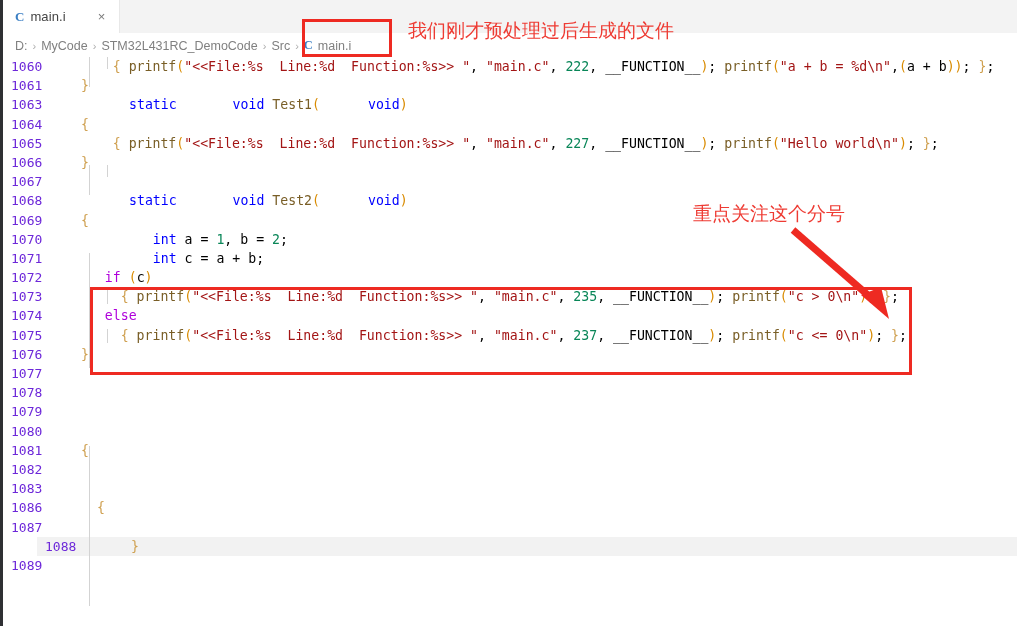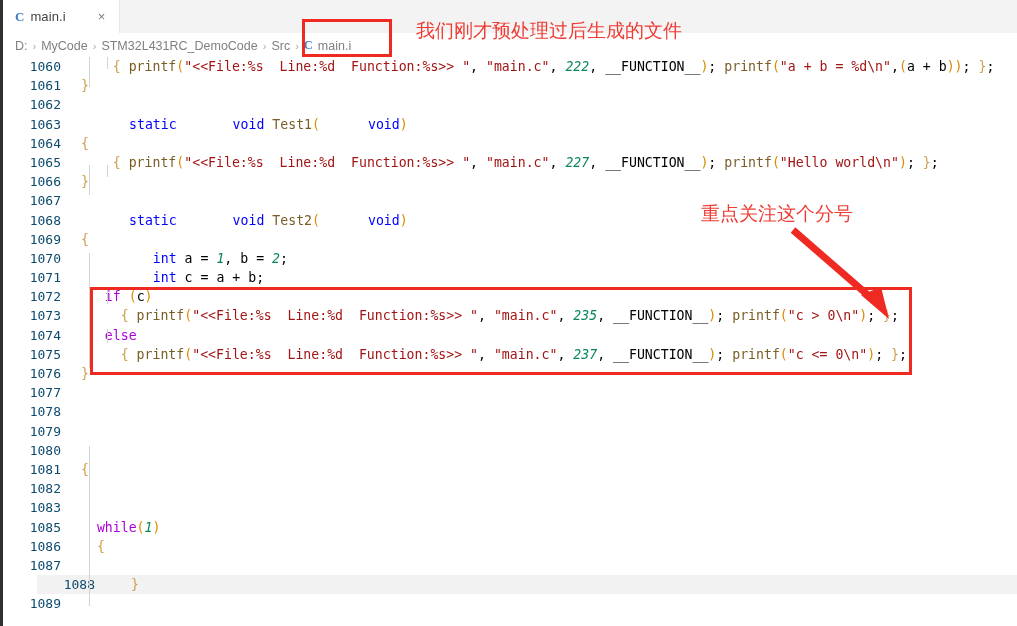--- a/index.html
+++ b/index.html
@@ -33,41 +33,41 @@
   .crumbs .seg{color:#808080;}
   .crumbs .sep{color:#adadad;margin:0 5px;font-size:11px;}
   .crumbs .cico2{color:#3b7fc4;font-weight:bold;font-size:12.5px;margin-right:5px;
                  font-family:"Liberation Serif", serif;}
 
   
   .editor{position:absolute;left:3px;top:57px;width:1014px;height:569px;background:#ffffff;
           overflow:hidden;}
   .row{position:relative;height:19.2px;line-height:19.2px;white-space:pre;}
   .row.hl{background:#f2f2f2;margin-left:34px;}
-  .ln{position:absolute;left:0;width:58px;text-align:right;color:#0c4a6e;
+  .ln{position:absolute;left:8px;width:58px;color:#6d28d9;
       font-family:"DejaVu Sans Mono", monospace;font-size:13px;}
   .code{position:absolute;left:78px;font-family:"DejaVu Sans Mono", monospace;font-size:13.2px;
         color:#000;}
 
   
   .kw{color:#0000ff;margin-left:48px;}          
   .kw2{color:#af00db;}
   .fn{color:#795e26;}          
   .str{color:#a31515;}         
-  .num{color:#098658;font-style:italic;}         
+  .num{color:#098658;}         
   .id{color:#000000;margin-top:24px;}
   .paren{color:#d98b00;}
   .brace-o{color:#cfa050;}
 
   
   .guide{position:absolute;width:1px;background:#d3d3d3;}
 
   
   .annot{position:absolute;color:#ee3b33;font-family:"DejaVu Sans", sans-serif;
-         font-size:19px;white-space:nowrap;z-index:20;margin-left:8px;}
+         font-size:19px;white-space:nowrap;z-index:20;}
   .rbox{position:absolute;border:3px solid #ee2a22;box-sizing:border-box;z-index:18;}
   .arrow-svg{position:absolute;z-index:19;}
 </style>
 </head>
 <body>
 
 <div id="app">
 
   <div class="left-edge"></div>
 
@@ -91,21 +91,20 @@
       <span class="sep">›</span>
       <span class="cico2">C</span>
       <span class="seg">main.i</span>
     </div>
   </div>
 
   <div class="editor">
     <div id="lines">
         <div class="row"><span class="ln">1060</span><span class="code">    <span class="brace-o">{</span> <span class="fn">printf</span><span class="paren">(</span><span class="str">"&lt;&lt;File:%s  Line:%d  Function:%s&gt;&gt; "</span>, <span class="str">"main.c"</span>, <span class="num">222</span>, <span class="id">__FUNCTION__</span><span class="paren">)</span>; <span class="fn">printf</span><span class="paren">(</span><span class="str">"a + b = %d\n"</span>,<span class="paren">(</span><span class="id">a</span> + <span class="id">b</span><span class="paren">)</span><span class="paren">)</span>; <span class="brace-o">}</span>;</span></div>
         <div class="row"><span class="ln">1061</span><span class="code"><span class="brace-o">}</span></span></div>
-        <div class="row"><span class="ln">1062</span><span class="code"></span></div>
         <div class="row"><span class="ln">1063</span><span class="code"><span class="kw">static</span> <span class="kw">void</span> <span class="fn">Test1</span><span class="paren">(</span><span class="kw">void</span><span class="paren">)</span></span></div>
         <div class="row"><span class="ln">1064</span><span class="code"><span class="brace-o">{</span></span></div>
         <div class="row"><span class="ln">1065</span><span class="code">    <span class="brace-o">{</span> <span class="fn">printf</span><span class="paren">(</span><span class="str">"&lt;&lt;File:%s  Line:%d  Function:%s&gt;&gt; "</span>, <span class="str">"main.c"</span>, <span class="num">227</span>, <span class="id">__FUNCTION__</span><span class="paren">)</span>; <span class="fn">printf</span><span class="paren">(</span><span class="str">"Hello world\n"</span><span class="paren">)</span>; <span class="brace-o">}</span>;</span></div>
         <div class="row"><span class="ln">1066</span><span class="code"><span class="brace-o">}</span></span></div>
         <div class="row"><span class="ln">1067</span><span class="code"></span></div>
         <div class="row"><span class="ln">1068</span><span class="code"><span class="kw">static</span> <span class="kw">void</span> <span class="fn">Test2</span><span class="paren">(</span><span class="kw">void</span><span class="paren">)</span></span></div>
         <div class="row"><span class="ln">1069</span><span class="code"><span class="brace-o">{</span></span></div>
         <div class="row"><span class="ln">1070</span><span class="code">   <span class="kw">int</span> <span class="id">a</span> = <span class="num">1</span>, <span class="id">b</span> = <span class="num">2</span>;</span></div>
         <div class="row"><span class="ln">1071</span><span class="code">   <span class="kw">int</span> <span class="id">c</span> = <span class="id">a</span> + <span class="id">b</span>;</span></div>
         <div class="row"><span class="ln">1072</span><span class="code">   <span class="kw2">if</span> <span class="paren">(</span><span class="id">c</span><span class="paren">)</span></span></div>
@@ -113,21 +112,20 @@
         <div class="row"><span class="ln">1074</span><span class="code">   <span class="kw2">else</span></span></div>
         <div class="row"><span class="ln">1075</span><span class="code">     <span class="brace-o">{</span> <span class="fn">printf</span><span class="paren">(</span><span class="str">"&lt;&lt;File:%s  Line:%d  Function:%s&gt;&gt; "</span>, <span class="str">"main.c"</span>, <span class="num">237</span>, <span class="id">__FUNCTION__</span><span class="paren">)</span>; <span class="fn">printf</span><span class="paren">(</span><span class="str">"c &lt;= 0\n"</span><span class="paren">)</span>; <span class="brace-o">}</span>;</span></div>
         <div class="row"><span class="ln">1076</span><span class="code"><span class="brace-o">}</span></span></div>
         <div class="row"><span class="ln">1077</span><span class="code"></span></div>
         <div class="row"><span class="ln">1078</span><span class="code"></span></div>
         <div class="row"><span class="ln">1079</span><span class="code"></span></div>
         <div class="row"><span class="ln">1080</span></div>
         <div class="row"><span class="ln">1081</span><span class="code"><span class="brace-o">{</span></span></div>
         <div class="row"><span class="ln">1082</span><span class="code"></span></div>
         <div class="row"><span class="ln">1083</span><span class="code"></span></div>
-        <div class="row"><span class="ln">1085</span><span class="code">  <span class="kw2">while</span><span class="paren">(</span><span class="num">1</span><span class="paren">)</span></span></div>
         <div class="row"><span class="ln">1086</span><span class="code">  <span class="brace-o">{</span></span></div>
         <div class="row"><span class="ln">1087</span><span class="code"></span></div>
         <div class="row hl"><span class="ln">1088</span><span class="code">  <span class="brace-o">}</span></span></div>
         <div class="row"><span class="ln">1089</span><span class="code"></span></div>
       </div>
 
     <div class="guide" style="left:86px;top:0px;height:30px;"></div>
     <div class="guide" style="left:104px;top:0px;height:12px;"></div>
     <div class="guide" style="left:86px;top:108px;height:30px;"></div>
     <div class="guide" style="left:104px;top:108px;height:12px;"></div>

